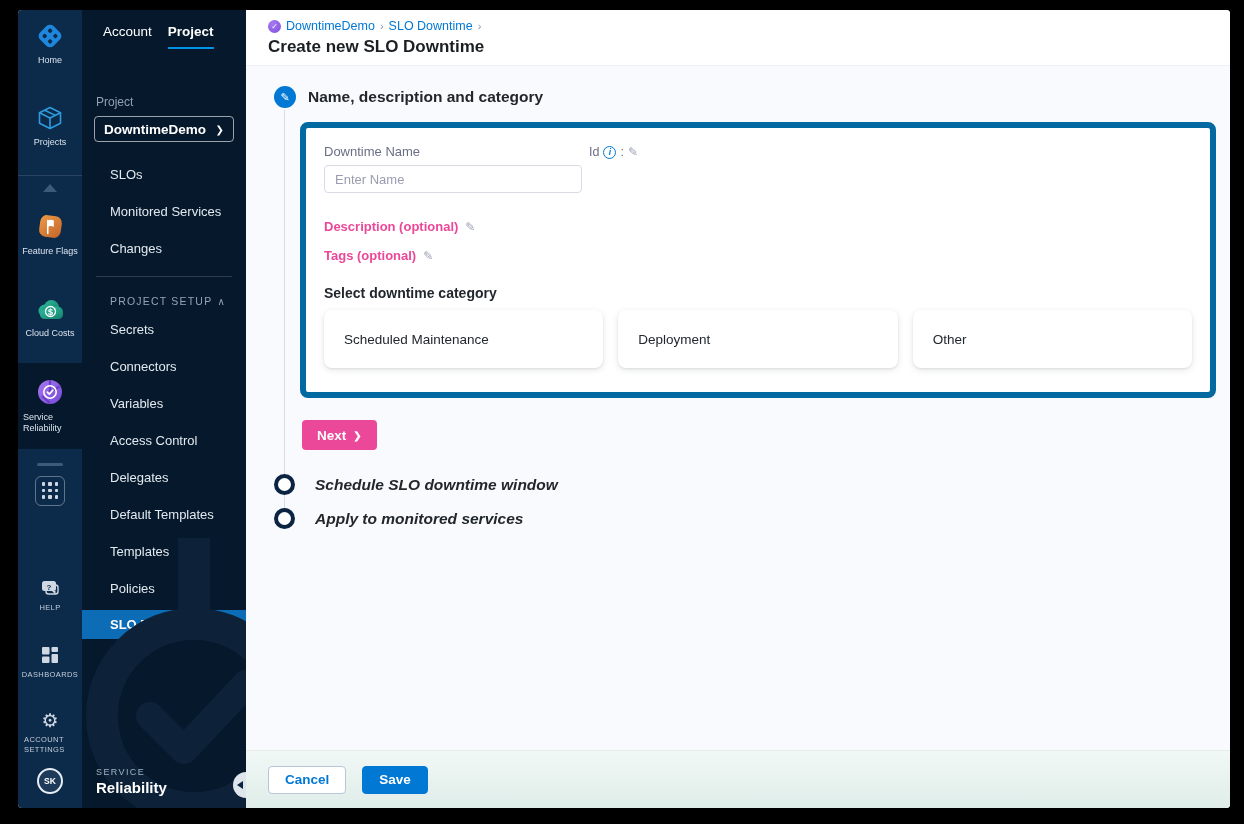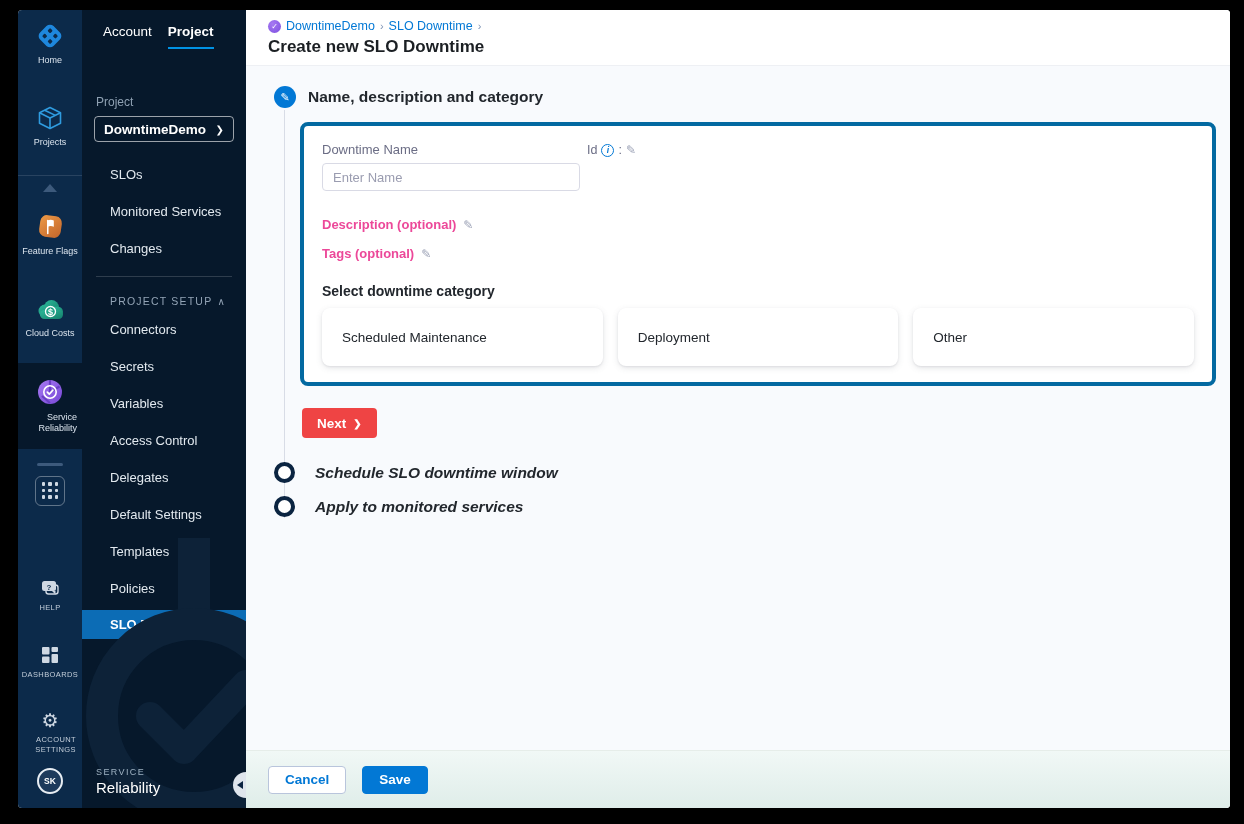--- a/index.html
+++ b/index.html
@@ -2,21 +2,21 @@
 <html><head>
 <meta charset="utf-8">
 <style>
   * { margin:0; padding:0; box-sizing:border-box; }
   html,body { width:1244px; height:824px; background:#000; font-family:"Liberation Sans", sans-serif; overflow:hidden; }
   .frame { position:absolute; left:18px; top:10px; width:1212px; height:798px; display:flex; background:#f8fafd; border-radius:4px; overflow:hidden; }
 
   
   .rail { width:64px; background:#0c2a4a; display:flex; flex-direction:column; align-items:stretch; flex-shrink:0; }
   .rail-item { display:flex; flex-direction:column; align-items:center; padding:12px 2px 10px; cursor:pointer; }
-  .rail-item .lbl { margin-top:5px; font-size:9px; color:#dbe4ee; text-align:right; line-height:1.25; }
+  .rail-item .lbl { margin-top:5px; font-size:9px; color:#dbe4ee; text-align:left; line-height:1.25; }
   .rail-item.small .lbl { font-size:7.5px; letter-spacing:.4px; color:#c2cdd9; margin-top:4px; }
   .rail-item.selected { background:#06182b; padding-top:14px; padding-bottom:14px; }
   .rail-divider { border-top:1px solid rgba(255,255,255,.12); margin:6px 0 2px; }
   .rail-chevron-up { width:0; height:0; border-left:7px solid transparent; border-right:7px solid transparent; border-bottom:8px solid #3d5a7c; margin:6px auto 8px; }
   .rail-dash { width:26px; height:3px; border-radius:2px; background:#3d5a7c; margin:14px auto 10px; }
   .grid-btn { width:30px; height:30px; border:1px solid rgba(255,255,255,.35); border-radius:6px; margin:0 auto 14px; display:grid; grid-template-columns:repeat(3,4px); grid-template-rows:repeat(3,4px); gap:2.5px; align-content:center; justify-content:center; cursor:pointer; }
   .grid-btn i { width:3.5px; height:3.5px; background:#cfd8e3; border-radius:1px; }
   .rail-spacer { flex:1; }
   .avatar { width:26px; height:26px; border-radius:50%; border:2px solid #e7edf3; background:#1d3永b; background:#1d3a5b; color:#fff; font-size:8.5px; font-weight:bold; display:flex; align-items:center; justify-content:center; margin:4px auto 14px; cursor:pointer; }
 
@@ -31,56 +31,56 @@
   .proj-select .chev { font-size:10px; color:#fff; }
   .nav-list { margin-top:14px; }
   .nav-item { font-size:13px; color:#e2e9ef; padding:11px 0 11px 28px; cursor:pointer; }
   .side-divider { border-top:1px solid rgba(255,255,255,.16); margin:9px 14px; }
   .section-head { display:flex; align-items:center; font-size:10.5px; letter-spacing:1.2px; color:#93a4b6; padding:9px 20px 4px 28px; }
   .section-head .caret { margin-left:auto; font-size:10px; color:#93a4b6; cursor:pointer; }
   .nav-item.active { background:#0c6cb5; color:#fff; font-weight:bold; padding-top:7px; padding-bottom:7px; margin:3px 0; }
   .watermark { position:absolute; left:0; bottom:0; pointer-events:none; }
   .side-footer { position:absolute; left:14px; bottom:12px; }
   .side-footer .kicker { font-size:9px; letter-spacing:1.4px; color:#9fb2c2; }
-  .side-footer .title { font-size:15px; font-weight:normal; color:#fff; margin-top:2px;text-align:right; }
+  .side-footer .title { font-size:15px; font-weight:bold; color:#fff; margin-top:2px;text-align:right; }
   .collapse-handle { position:absolute; right:0; bottom:10px; width:13px; height:26px; background:#dfe5ec; border-radius:13px 0 0 13px; display:flex; align-items:center; justify-content:center; cursor:pointer; }
   .collapse-handle i { width:0; height:0; border-top:4px solid transparent; border-bottom:4px solid transparent; border-right:6px solid #0b2441; }
 
   
   .main { flex:1; display:flex; flex-direction:column; background:#f8fafd; position:relative; }
   .page-header { background:#fff; padding:9px 0 0 22px; height:56px; border-bottom:1px solid #eef0f4; flex-shrink:0; }
   .breadcrumb { display:flex; align-items:center; gap:5px; font-size:12.5px; }
   .crumb-icon { width:13px; height:13px; border-radius:50%; background:radial-gradient(circle at 35% 30%, #a679f2, #7d4fe0); display:inline-flex; align-items:center; justify-content:center; color:#fff; font-size:8px; }
   .crumb-link { color:#0278d5; cursor:pointer; }
   .crumb-sep { color:#7d93b5; font-size:11px; }
   .page-title { font-size:17px; font-weight:bold; color:#1b1f23; margin-top:4px; }
 
   .wizard { position:relative; padding:20px 14px 0 28px; flex:1; }
   .step-line { position:absolute; left:38px; top:44px; height:408px; width:1px; background:#d8dce6; }
   .step-head { display:flex; align-items:center; gap:12px; position:relative; }
   .step-badge { width:22px; height:22px; border-radius:50%; background:#0278d5; color:#fff; display:flex; align-items:center; justify-content:center; font-size:11px; flex-shrink:0; }
   .step-ring { width:21px; height:21px; border-radius:50%; background:#fff; border:4.5px solid #0b2441; flex-shrink:0; }
   .step-title { font-size:15.5px; font-weight:bold; color:#22272d; }
 
-  .form-card { position:relative; margin:14px 0 0 26px; background:#fff; border:4px solid #0369a1; border-radius:8px; padding:16px 18px 16px; }
+  .form-card { position:relative; margin:14px 0 0 26px; background:#fff; border:6px solid #0369a1; border-radius:8px; padding:16px 18px 24px; }
   .field-head { width:314px; display:flex; align-items:flex-end; justify-content:space-between; }
   .field-label { font-size:13px; color:#6b6d85; }
   .id-group { display:flex; align-items:center; gap:4px; font-size:12.5px; color:#6b6d85; }
   .info-icon { width:13px; height:13px; border:1.3px solid #0278d5; border-radius:50%; color:#0278d5; font-size:8.5px; font-weight:bold; display:inline-flex; align-items:center; justify-content:center; font-style:italic; cursor:pointer; }
   .pencil { color:#9aa0b5; font-size:12px; cursor:pointer; }
   .text-input { display:block; width:258px; height:28px; margin-top:6px; border:1px solid #d9dae5; border-radius:4px; padding:0 10px; font-size:13px; color:#22272d; background:#fff; font-family:"Liberation Sans",sans-serif; }
   .text-input::placeholder { color:#9a9cb0; }
   .opt-row { display:flex; align-items:center; gap:7px; margin-top:26px; }
   .opt-row + .opt-row { margin-top:14px; }
   .opt-label { font-size:13px; font-weight:bold; color:#ec4899; }
   .cat-label { font-size:14px; font-weight:bold; color:#22272d; margin-top:22px; }
   .cat-cards { display:flex; gap:15px; margin-top:9px; }
   .cat-card { flex:1; height:58px; background:#fff; border-radius:8px; box-shadow:0 1px 2px rgba(40,41,61,.08), 0 2px 6px rgba(96,97,112,.16); display:flex; align-items:center; padding-left:20px; font-size:13.5px; color:#22272d; cursor:pointer; }
 
-  .next-btn { margin:22px 0 0 28px; background:#ef4444; color:#fff; border:none; border-radius:4px; height:30px; padding:0 15px; font-size:13.5px; font-weight:bold; display:inline-flex; align-items:center; gap:7px; cursor:pointer; font-family:"Liberation Sans",sans-serif; }
+  .next-btn { margin:22px 0 0 28px; background:#ec4899; color:#fff; border:none; border-radius:4px; height:30px; padding:0 15px; font-size:13.5px; font-weight:bold; display:inline-flex; align-items:center; gap:7px; cursor:pointer; font-family:"Liberation Sans",sans-serif; }
   .next-btn .chev { font-size:10px; }
   .future-step { display:flex; align-items:center; gap:20px; margin:24px 0 0 0; position:relative;font-style:italic; }
   .future-step + .future-step { margin-top:13px; }
 
   .page-footer { height:58px; flex-shrink:0; background:linear-gradient(180deg,#f1f8f6 0%, #dfede9 100%); border-top:1px solid #e6ede9; display:flex; align-items:center; gap:16px; padding-left:22px; }
   .btn-cancel { height:28px; padding:0 16px; background:#fff; border:1px solid #b9c5dc; border-radius:4px; color:#0278d5; font-size:13.5px; font-weight:bold; cursor:pointer; font-family:"Liberation Sans",sans-serif; }
   .btn-save { height:28px; padding:0 16px; background:#0278d5; border:1px solid #0278d5; border-radius:4px; color:#fff; font-size:13.5px; font-weight:bold; cursor:pointer; font-family:"Liberation Sans",sans-serif; }
 </style>
 </head>
 <body>
@@ -217,26 +217,26 @@
     </div>
     <div class="nav-list">
       <div class="nav-item">SLOs</div>
       <div class="nav-item">Monitored Services</div>
       <div class="nav-item">Changes</div>
       <div class="side-divider"></div>
       <div class="section-head">
         <span>PROJECT SETUP</span>
         <span class="caret">∧</span>
       </div>
+      <div class="nav-item">Secrets</div>
       <div class="nav-item">Connectors</div>
-      <div class="nav-item">Secrets</div>
       <div class="nav-item">Variables</div>
       <div class="nav-item">Access Control</div>
       <div class="nav-item">Delegates</div>
-      <div class="nav-item">Default Settings</div>
+      <div class="nav-item">Default Templates</div>
       <div class="nav-item">Templates</div>
       <div class="nav-item">Policies</div>
       <div class="nav-item active">SLO Downtime</div>
     </div>
     <div class="side-footer">
       <div class="kicker">SERVICE</div>
       <div class="title">Reliability</div>
     </div>
     <div class="collapse-handle">
         <i></i>

